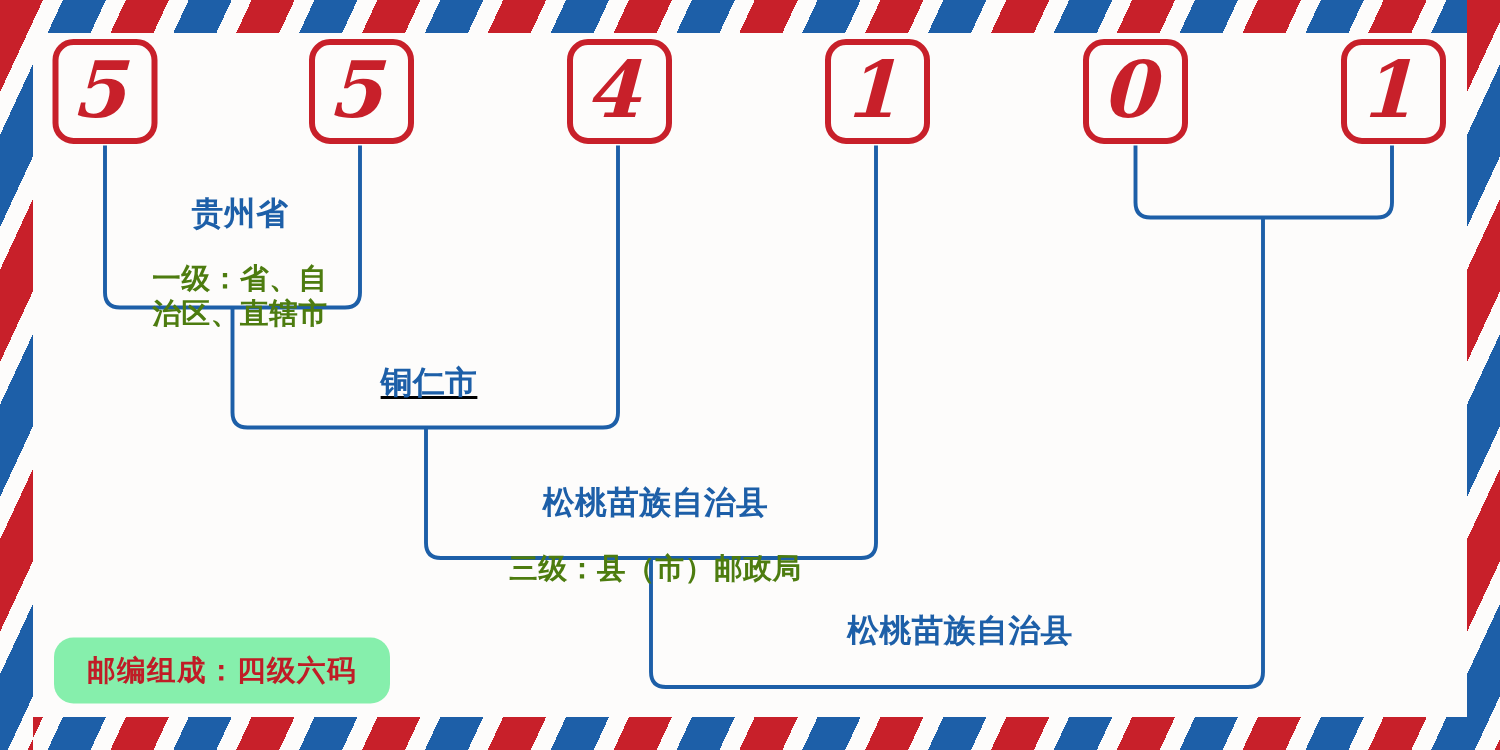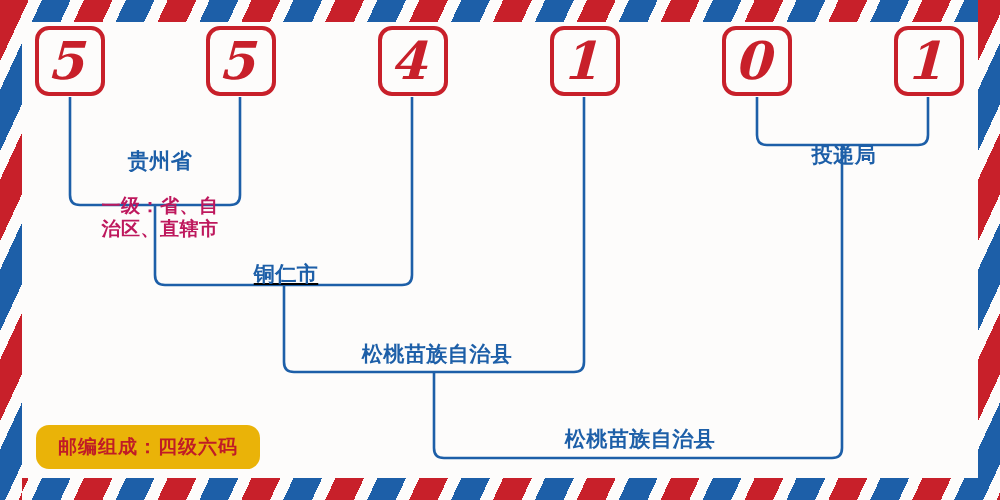--- a/index.html
+++ b/index.html
@@ -103,42 +103,41 @@
     text-align: center;
     white-space: pre-line;
   }
   .label-title {
     font-family: "DejaVu Serif", serif;
     font-weight: 700;
     color: #1d5fa8;
     font-size: 21px;
     line-height: 1.18;
     letter-spacing: 0.5px;
-    margin-top: 19px;
   }
   .label-sub {
     font-family: "DejaVu Sans", sans-serif;
     font-weight: 700;
-    color: #be185d;
+    color: #4d7c0f;
     font-size: 19px;
     line-height: 1.2;
     letter-spacing: 0.5px;
     margin-top: 2px;
   }
   .label-sub.narrow { line-height: 1.22; }
 
   
   #legend-badge {
     position: absolute;
     z-index: 10;
     left: 36px;
     top: 425px;
     padding: 9px 22px;
     border-radius: 13px;
-    background: #eab308;
+    background: #86efac;
   }
   #legend-badge .legend-text {
     font-family: "DejaVu Serif", serif;
     font-weight: 700;
     font-size: 19px;
     color: #c01c26;
     letter-spacing: 1px;
     white-space: nowrap;
   }
 </style>
@@ -196,27 +195,25 @@
     <div class="label-sub narrow">一级：省、自
 治区、直辖市</div>
   </div>
 
   <div class="label-group" style="left:170px; top:225px; width:232px;text-decoration:underline;">
     <div class="label-title">铜仁市</div>
   </div>
 
   <div class="label-group" style="left:298px; top:305px; width:278px;">
     <div class="label-title">松桃苗族自治县</div>
+    <div class="label-sub">三级：县（市）邮政局</div>
   </div>
 
   <div class="label-group" style="left:470px; top:390px; width:340px;">
     <div class="label-title">松桃苗族自治县</div>
   </div>
 
-  <div class="label-group" style="left:770px; top:106px; width:148px;">
-    <div class="label-title">投递局</div>
-  </div>
 
   <div id="legend-badge">
     <span class="legend-text">邮编组成：四级六码</span>
   </div>
 
 </div>
 
 </body></html>

